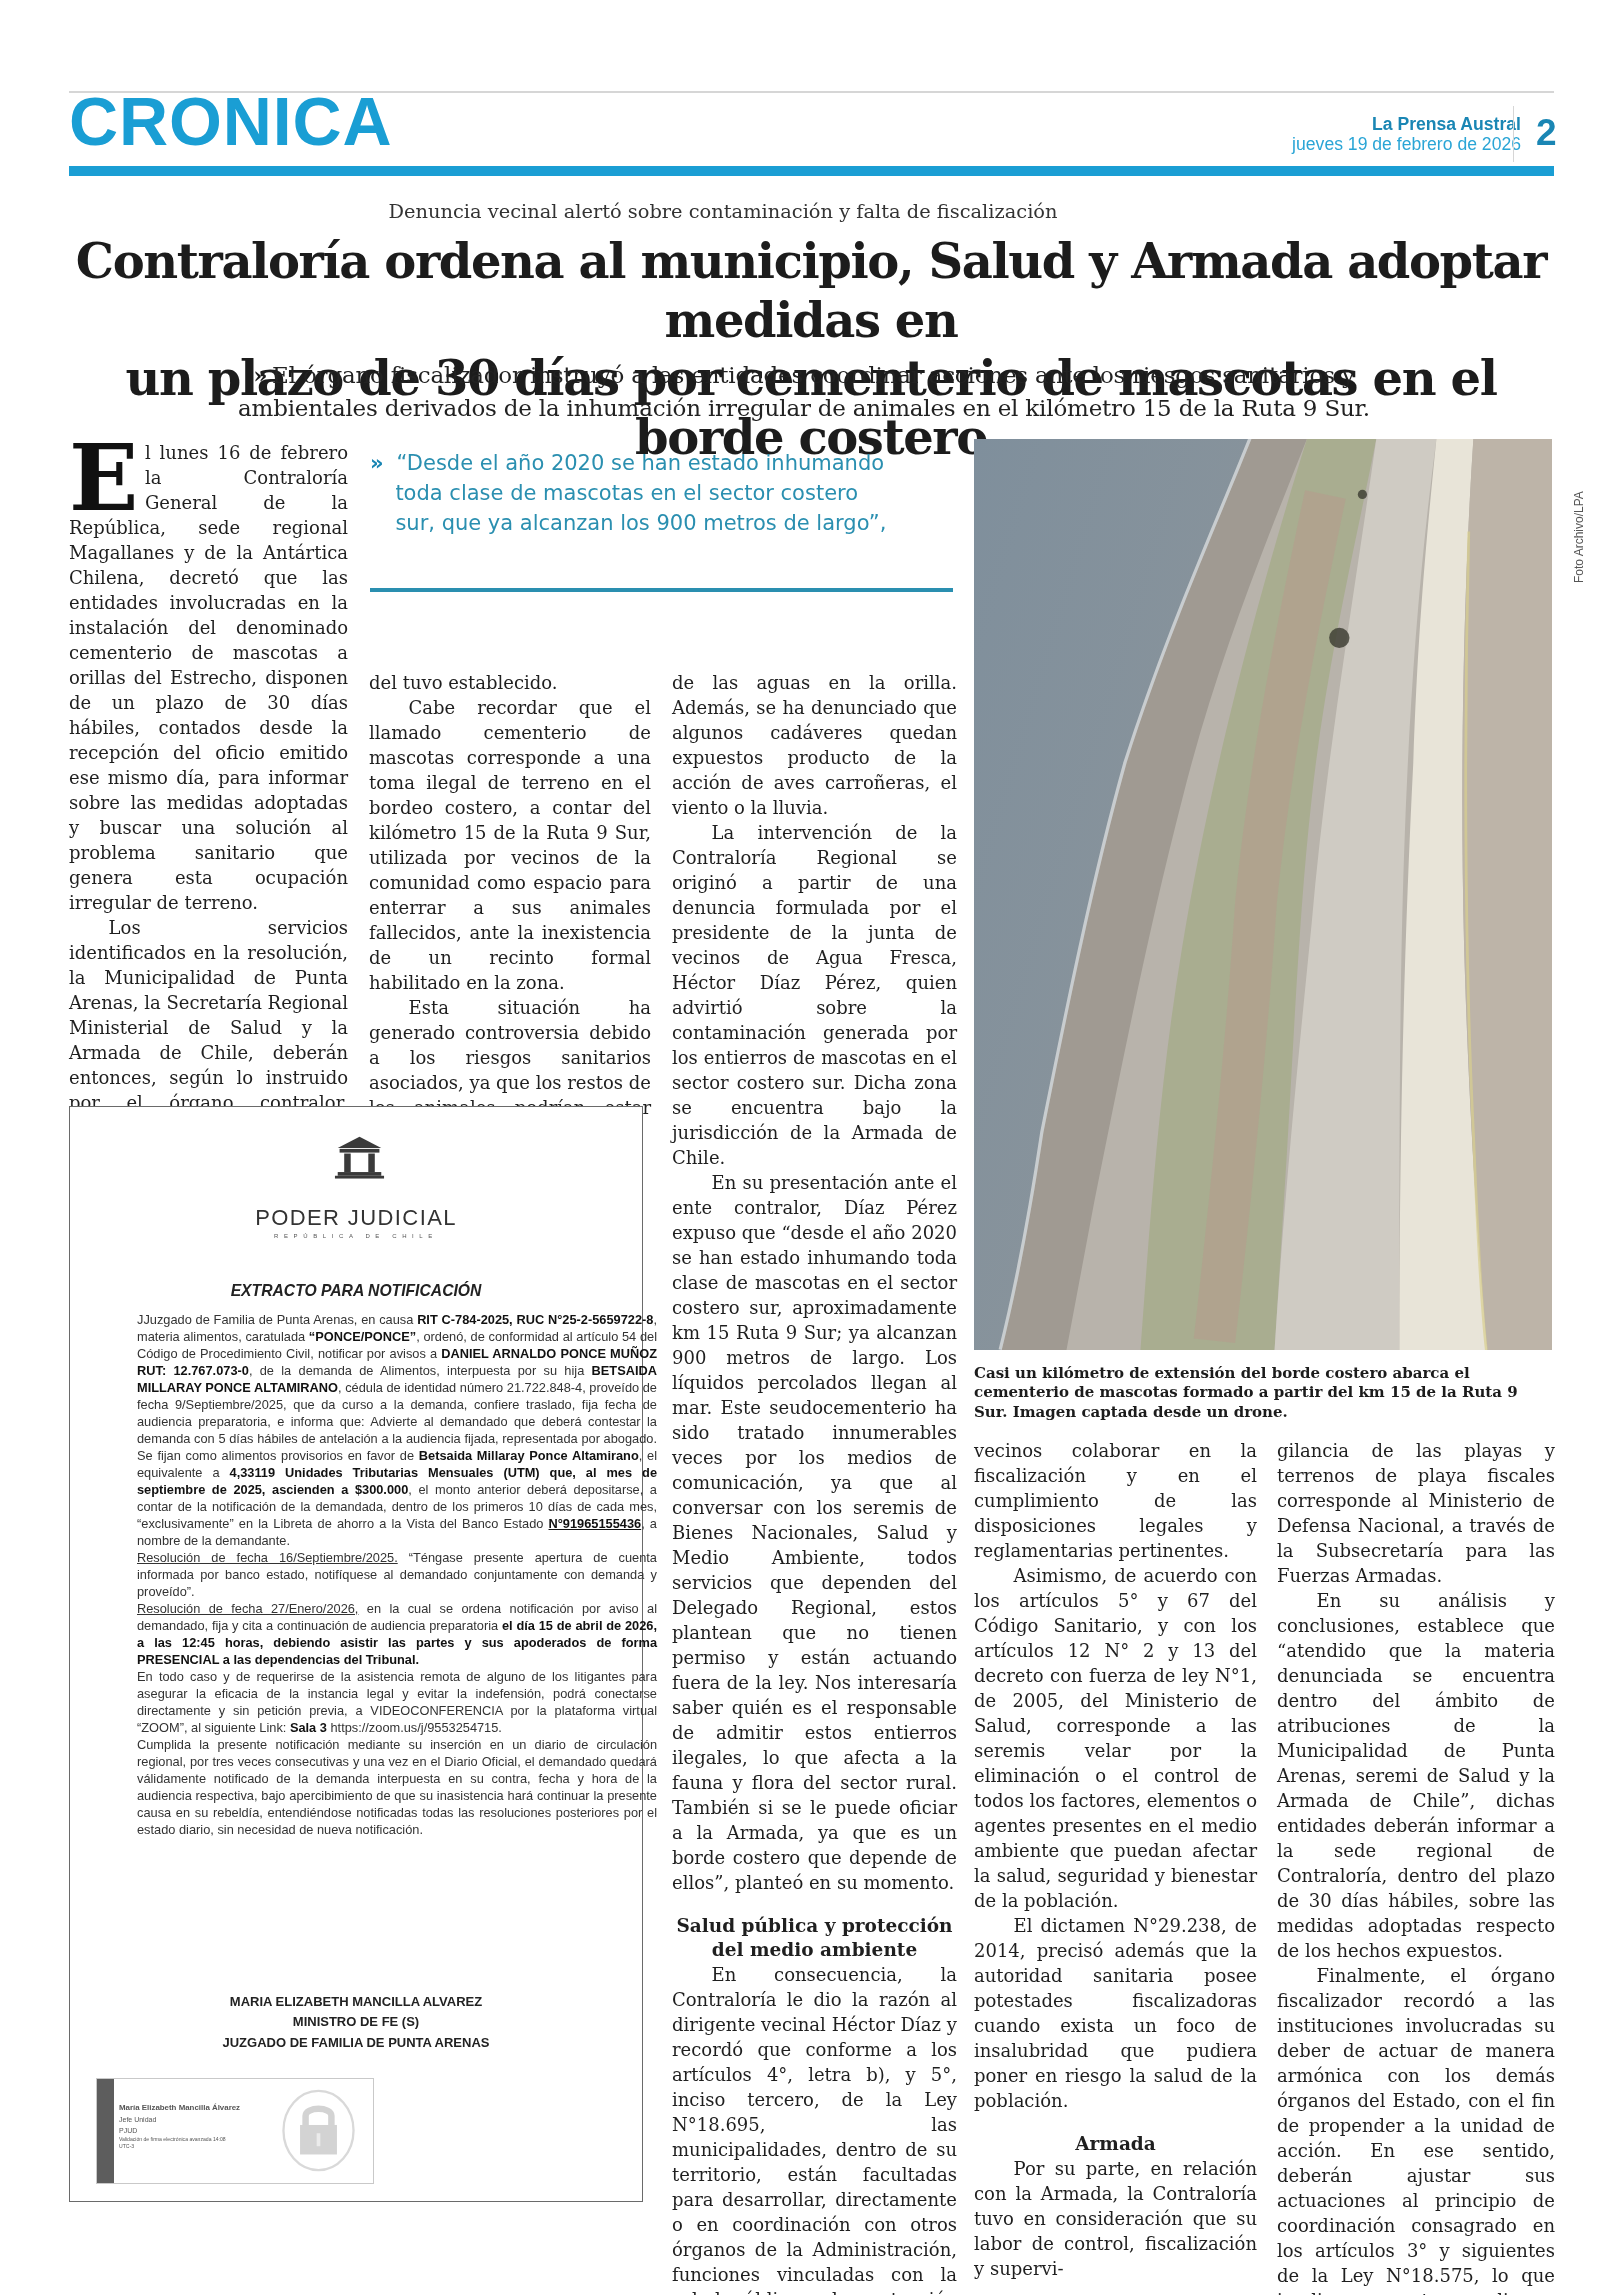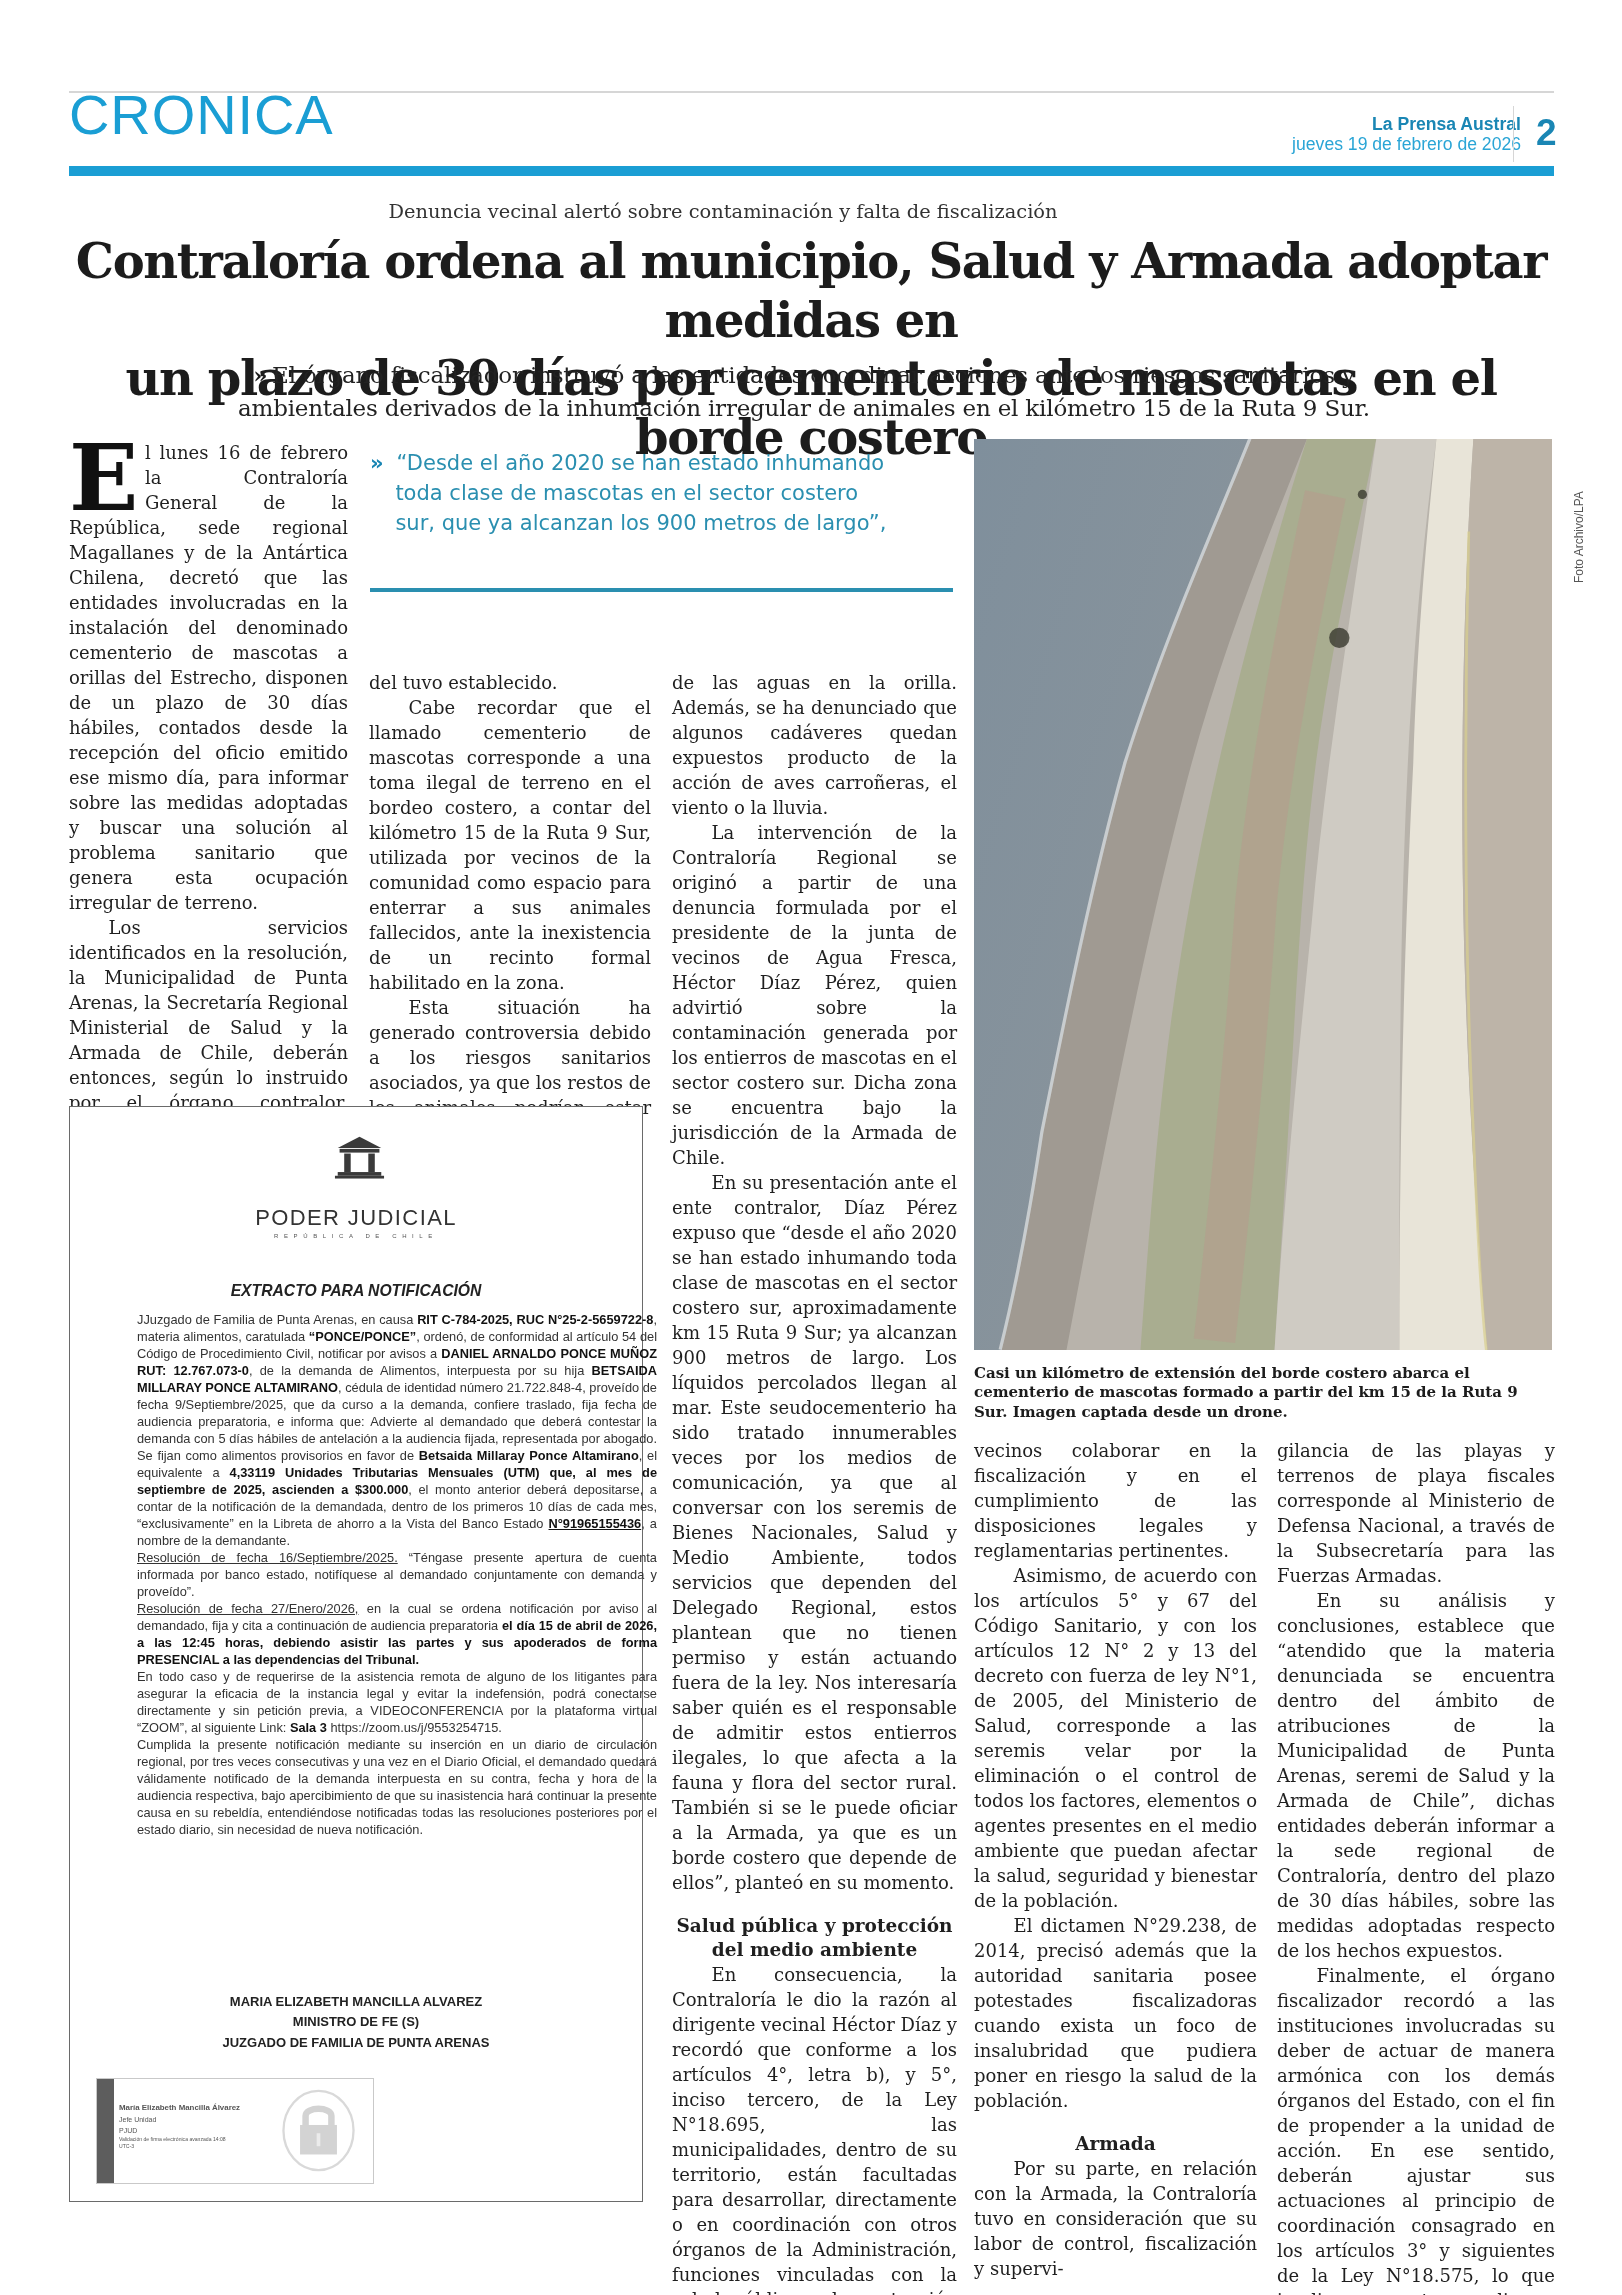--- a/index.html
+++ b/index.html
@@ -2,21 +2,21 @@
 <html style="font-size:7.4px"><head>
 <meta charset="utf-8">
 <style>
   html, body { margin:0; padding:0; background:#ffffff; }
   body { width:1623px; height:2295px; position:relative; overflow:hidden; color:#1c1c1c; }
   .abs { position:absolute; }
   .serif { font-family:"DejaVu Serif", "Liberation Serif", serif; }
 
   
   .top-rule { left:69px; top:91px; width:1485px; height:1.9px; background:#d6d6d6; }
-  .section-title { left:69px; top:87px; font-family:"Liberation Sans", sans-serif; font-weight:400; font-size:56px; letter-spacing:0.9px; color:#1a9ed4; line-height:1; }
+  .section-title { left:69px; top:87px; font-family:"Liberation Sans", sans-serif; font-weight:700; font-size:68px; letter-spacing:0.9px; color:#1a9ed4; line-height:1; }
   .masthead { right:102px; top:115px; text-align:right; font-family:"Liberation Sans", sans-serif; }
   .masthead .paper { font-size:17.6px; font-weight:700; color:#1a86b4; line-height:1.1; }
   .masthead .date { font-size:17.6px; color:#2aa5d6; line-height:1.2; }
   .vsep { left:1513px; top:106px; width:1.4px; height:56px; background:#d6d6d6; }
   .page-num { left:1536px; top:114px; font-family:"Liberation Sans", sans-serif; font-weight:700; font-size:37px; color:#1a86b4; line-height:1; }
   .blue-bar { left:69px; top:166px; width:1485px; height:10.2px; background:#1a9ed4; }
 
   
   .kicker { left:0; width:1446px; top:200px; text-align:center; font-size:19.4px; color:#333; }
   .headline { left:46px; width:1530px; top:232px; text-align:center; font-family:"DejaVu Serif", serif; font-weight:700; font-size:48px; line-height:1.22; letter-spacing:-1.4px; color:#1c1c1c; }

